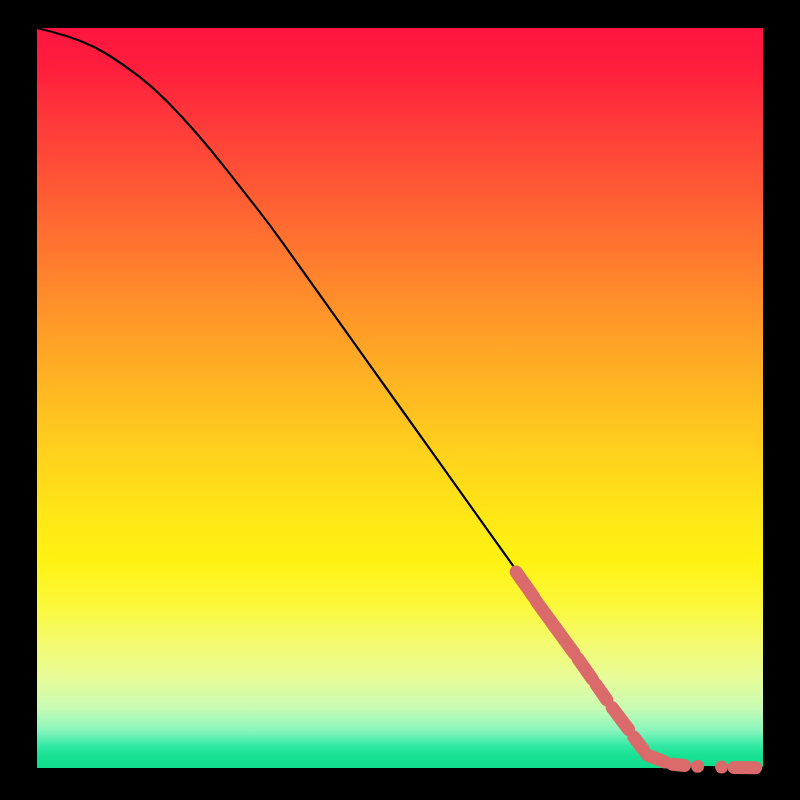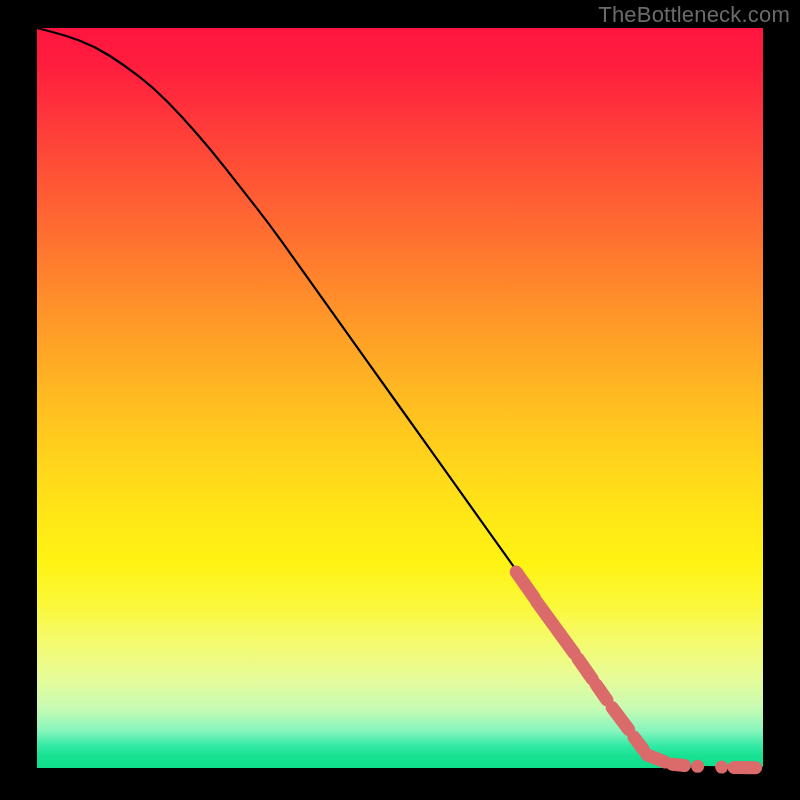--- a/index.html
+++ b/index.html
@@ -78,21 +78,20 @@
   }
   .dot-round {
     fill: #db6b6b;
   }
 </style>
 </head>
 <body>
 
 <div class="frame">
 
-  <div class="watermark">TheBottleneck.com</div>
 
   <div class="plot-area">
     <svg class="curve" viewBox="0 0 726 740" preserveAspectRatio="none">
       <path id="curve-path" class="curve-line" d="M 0 0 Q 0 0 14.52 3.6999999999999886 Q 29.04 7.399999999999977 43.56 12.949999999999989 Q 58.08 18.5 72.6 27.75 Q 87.11999999999999 37 101.63999999999999 48.099999999999966 Q 116.16 59.19999999999993 130.68 73.99999999999994 Q 145.20000000000002 88.79999999999995 159.72 105.44999999999999 Q 174.23999999999998 122.10000000000002 188.76 140.60000000000002 Q 203.28000000000003 159.10000000000002 217.8 177.60000000000002 Q 232.32 196.10000000000002 246.84 216.45 Q 261.36 236.79999999999995 275.88 257.15 Q 290.40000000000003 277.5 304.92 297.85 Q 319.44 318.20000000000005 333.96 338.55 Q 348.47999999999996 358.9 363 379.25 Q 377.52000000000004 399.59999999999997 392.0400000000001 419.94999999999993 Q 406.56000000000006 440.29999999999995 421.08000000000004 460.65 Q 435.59999999999997 481 450.12 501.35 Q 464.64 521.7 479.16 542.05 Q 493.68000000000006 562.4 508.20000000000005 582.75 Q 522.72 603.1 537.24 623.45 Q 551.76 643.8 566.28 664.15 Q 580.8000000000001 684.5 591.69 699.3 Q 602.5799999999999 714.1 609.8399999999999 721.5 Q 617.1 728.9 627.99 733.3399999999999 Q 638.88 737.78 653.4000000000001 738.52 Q 667.9200000000001 739.26 682.44 739.4449999999999 Q 696.9599999999999 739.63 711.48 739.741 L 726 739.852"></path>
       <g id="marker-group">
           <line x1="479.16" y1="543.9" x2="497.31000000000006" y2="569.8" class="dot-seg"></line>
           <line x1="499.48799999999994" y1="573.5" x2="537.24" y2="625.3" class="dot-seg"></line>
           <line x1="540.87" y1="630.48" x2="555.39" y2="651.2" class="dot-seg"></line>
           <line x1="559.02" y1="656.38" x2="569.91" y2="671.92" class="dot-seg"></line>
           <line x1="574.9920000000001" y1="679.32" x2="591.6899999999999" y2="701.52" class="dot-seg"></line>

